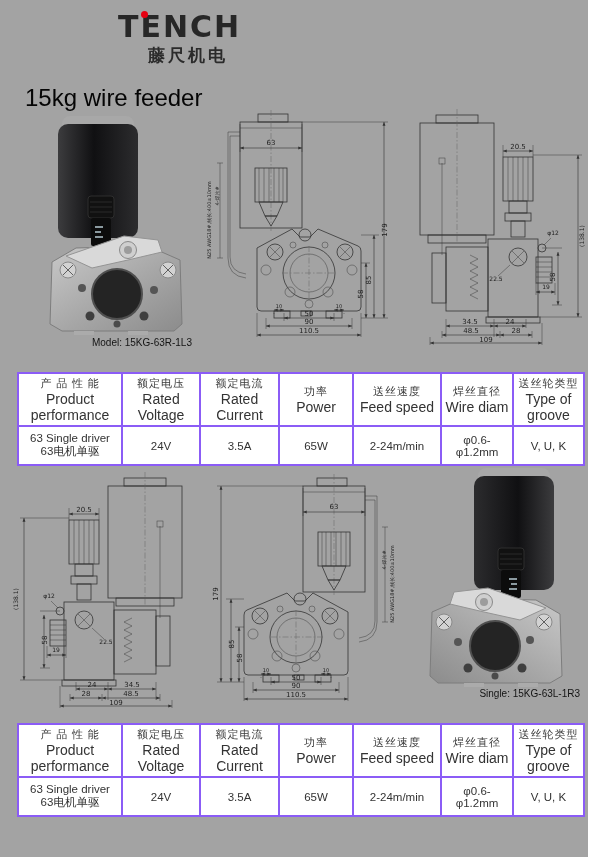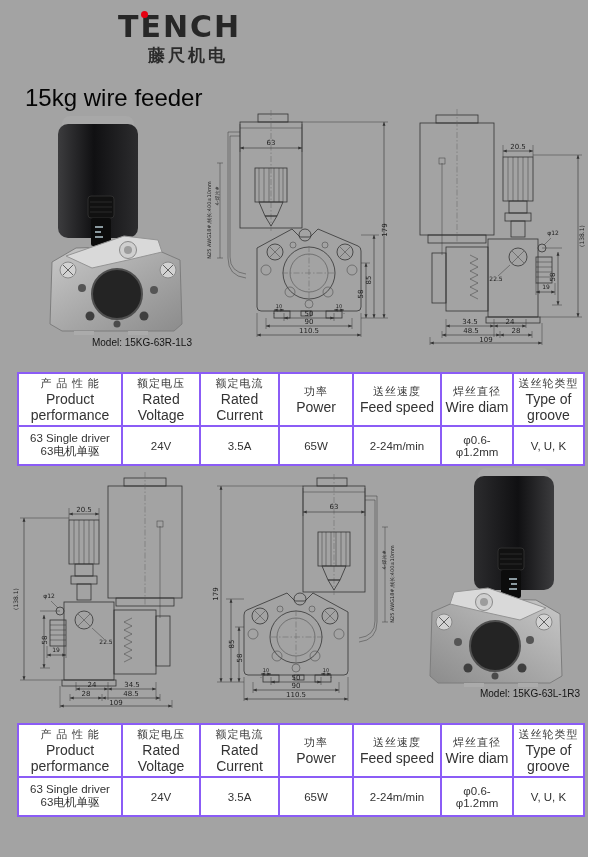--- a/index.html
+++ b/index.html
@@ -307,21 +307,21 @@
     <text class="t7" x="84" y="208">50</text>
     <text class="t7" x="84" y="216">90</text>
     <text class="t7" x="84" y="225">110.5</text>
     <text class="t5" x="182" y="112" transform="rotate(-90 182 112)">N25 AWG18#,线长:400±10mm</text>
     <text class="t5" x="174" y="88" transform="rotate(-90 174 88)">4-焊片#</text>
   </svg>
 
   <svg class="photo" style="left:420px;top:462px;" width="160" height="225">
     <use href="#ph-feeder" xlink:href="#ph-feeder" transform="translate(160,0) scale(-1,1)"></use>
   </svg>
-  <div class="model-label" style="left:420px;top:688px;width:160px;">Model: 15KG-63L-1R3</div>
+  <div class="model-label" style="left:420px;top:688px;width:160px;">Single: 15KG-63L-1R3</div>
 
   <table class="spec-table" style="top:723px;">
     <colgroup>
         <col style="width:104px">
         <col style="width:78px">
         <col style="width:79px">
         <col style="width:74px">
         <col style="width:88px">
         <col style="width:72px">
         <col style="width:71px">

